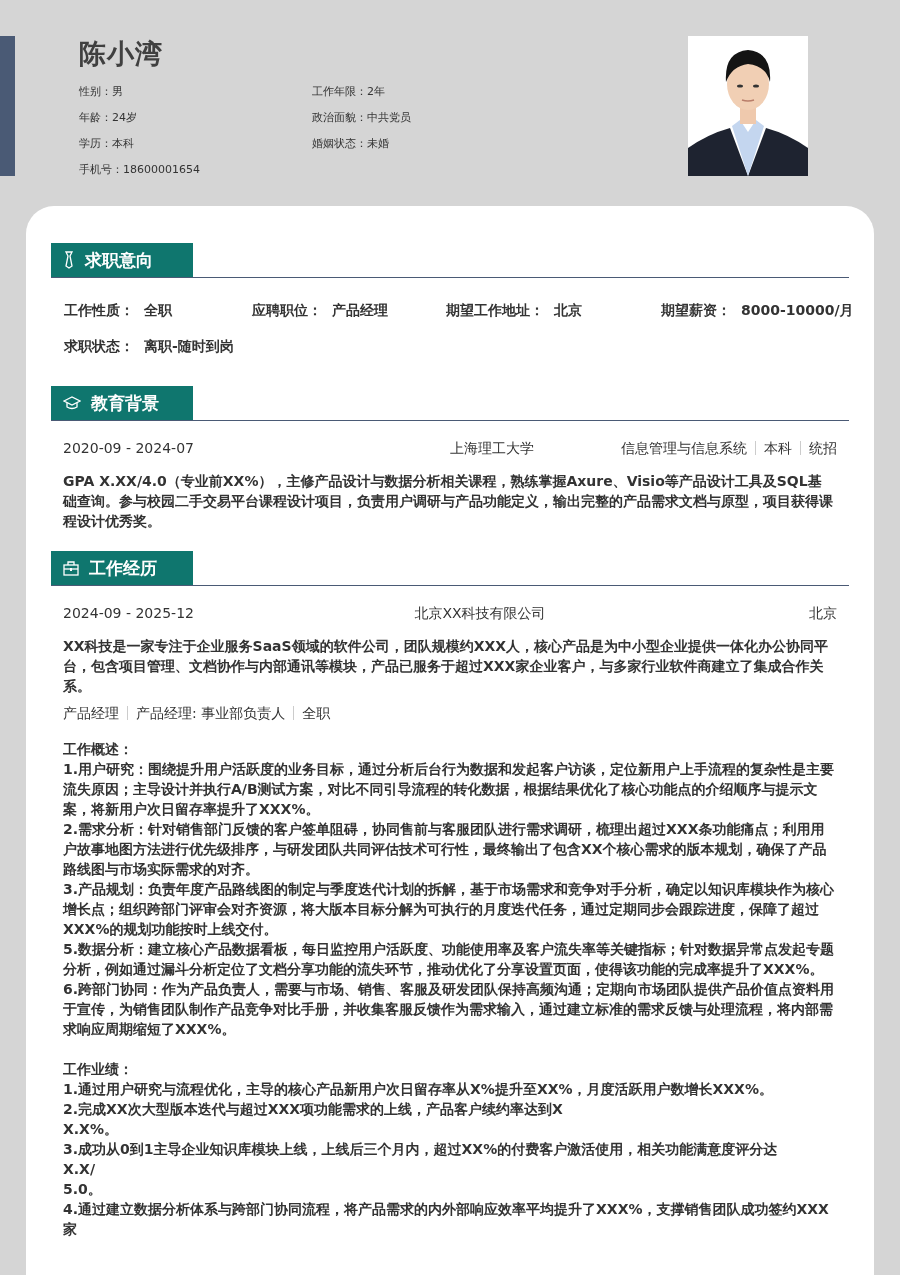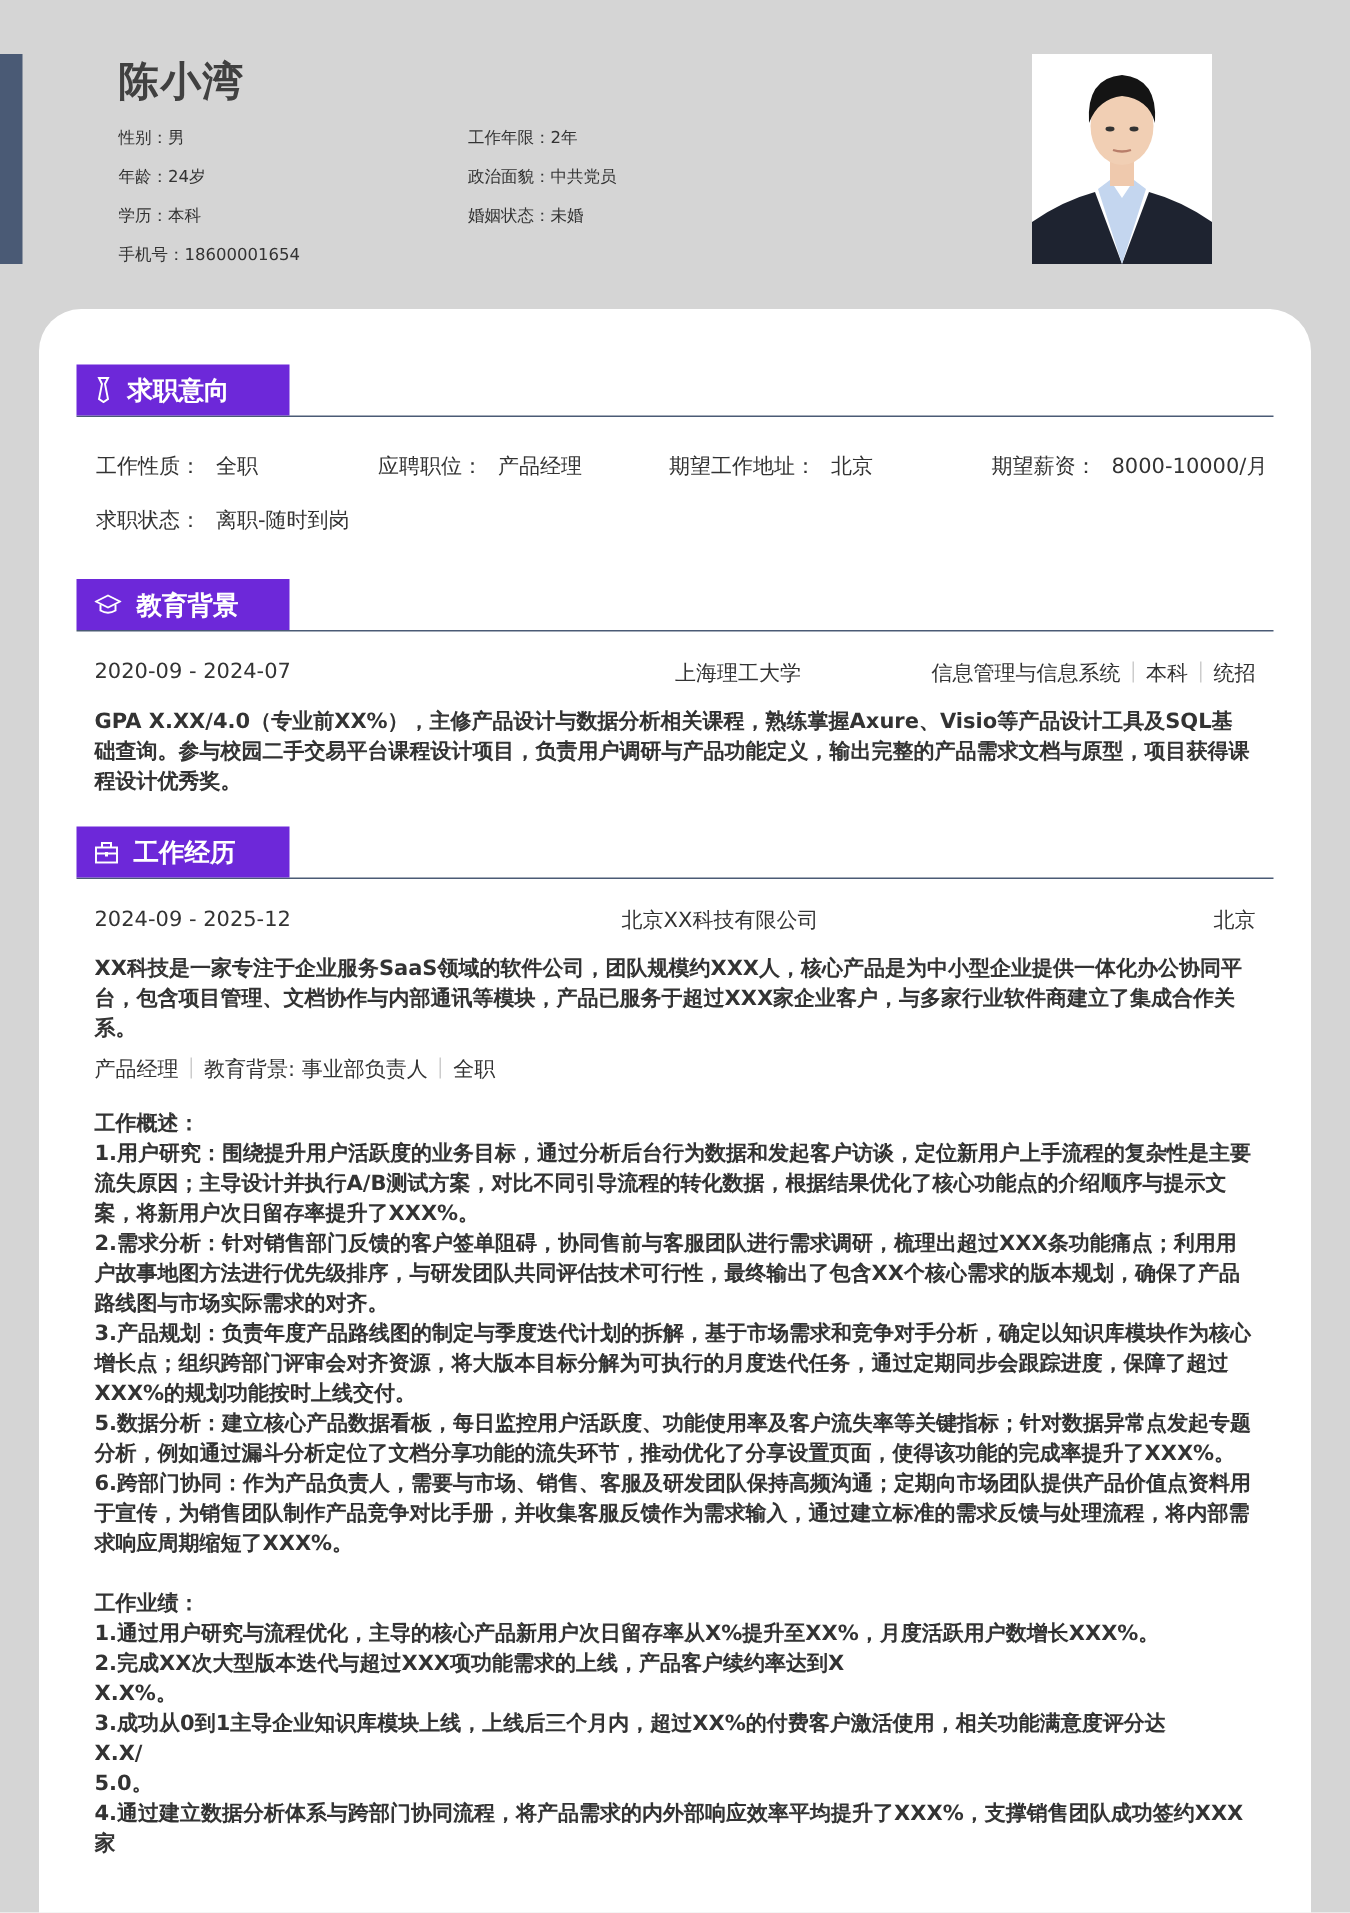--- a/index.html
+++ b/index.html
@@ -17,29 +17,29 @@
   .info-left { left: 79px; }
   .info-right { left: 312px; }
   .photo { position: absolute; left: 688px; top: 36px; width: 120px; height: 140px; background: #fff; overflow: hidden; }
   .card {
     position: absolute; left: 26px; top: 206px; width: 848px; height: 1100px;
     background: #fff; border-radius: 28px;
   }
   .section-head { position: absolute; left: 25px; width: 798px; height: 34px; border-bottom: 1.5px solid #4a5a75; }
   .section-tab {
     position: absolute; left: 0; top: 0; width: 142px; height: 34px;
-    background: #6d28d9; color: #fff; font-size: 17px; font-weight: bold;
+    background: #0f766e; color: #fff; font-size: 17px; font-weight: bold;
     display: flex; align-items: center; padding-left: 12px; box-sizing: border-box;
   }
   .section-tab svg { margin-right: 10px; }
   .row { position: absolute; left: 37px; width: 774px; font-size: 14px; display: flex; justify-content: space-between; white-space: nowrap; }
   .sep { display: inline-block; width: 1px; height: 14px; background: #ccc; margin: 0 8px; vertical-align: -2px; }
   .para { position: absolute; left: 37px; width: 772px; font-size: 14px; line-height: 20px; color: #333; }
   .para p { margin: 0; font-weight: bold; }
-  .intent-item { position: absolute; font-size: 14px; white-space: nowrap; }
+  .intent-item { position: absolute; font-size: 14px; white-space: nowrap; font-weight: bold; }
   .intent-item .lbl { margin-right: 10px; }
 </style>
 </head>
 <body>
 
 <div class="accent-bar"></div>
 <div class="name">陈小湾</div>
 
 <div class="info-col info-left">
   <div>性别：男</div>
@@ -127,21 +127,21 @@
   </div>
   <div class="row" style="top:399px;">
     <span style="width:200px;">2024-09 - 2025-12</span>
     <span style="margin-left:60px;">北京XX科技有限公司</span>
     <span style="width:200px; text-align:right;">北京</span>
   </div>
   <div class="para" style="top:430px;">
     <p>XX科技是一家专注于企业服务SaaS领域的软件公司，团队规模约XXX人，核心产品是为中小型企业提供一体化办公协同平台，包含项目管理、文档协作与内部通讯等模块，产品已服务于超过XXX家企业客户，与多家行业软件商建立了集成合作关系。</p>
   </div>
   <div class="para" style="top:497px;">
-    <span>产品经理</span><span class="sep"></span><span>教育背景: 事业部负责人</span><span class="sep"></span><span>全职</span>
+    <span>产品经理</span><span class="sep"></span><span>产品经理: 事业部负责人</span><span class="sep"></span><span>全职</span>
   </div>
 
   <div class="para" style="top:533px;">
     <p>工作概述：</p>
     <p>1.用户研究：围绕提升用户活跃度的业务目标，通过分析后台行为数据和发起客户访谈，定位新用户上手流程的复杂性是主要流失原因；主导设计并执行A/B测试方案，对比不同引导流程的转化数据，根据结果优化了核心功能点的介绍顺序与提示文案，将新用户次日留存率提升了XXX%。</p>
     <p>2.需求分析：针对销售部门反馈的客户签单阻碍，协同售前与客服团队进行需求调研，梳理出超过XXX条功能痛点；利用用户故事地图方法进行优先级排序，与研发团队共同评估技术可行性，最终输出了包含XX个核心需求的版本规划，确保了产品路线图与市场实际需求的对齐。</p>
     <p>3.产品规划：负责年度产品路线图的制定与季度迭代计划的拆解，基于市场需求和竞争对手分析，确定以知识库模块作为核心增长点；组织跨部门评审会对齐资源，将大版本目标分解为可执行的月度迭代任务，通过定期同步会跟踪进度，保障了超过XXX%的规划功能按时上线交付。</p>
     <p>5.数据分析：建立核心产品数据看板，每日监控用户活跃度、功能使用率及客户流失率等关键指标；针对数据异常点发起专题分析，例如通过漏斗分析定位了文档分享功能的流失环节，推动优化了分享设置页面，使得该功能的完成率提升了XXX%。</p>
     <p>6.跨部门协同：作为产品负责人，需要与市场、销售、客服及研发团队保持高频沟通；定期向市场团队提供产品价值点资料用于宣传，为销售团队制作产品竞争对比手册，并收集客服反馈作为需求输入，通过建立标准的需求反馈与处理流程，将内部需求响应周期缩短了XXX%。</p>
     <p style="height:20px;"></p>

